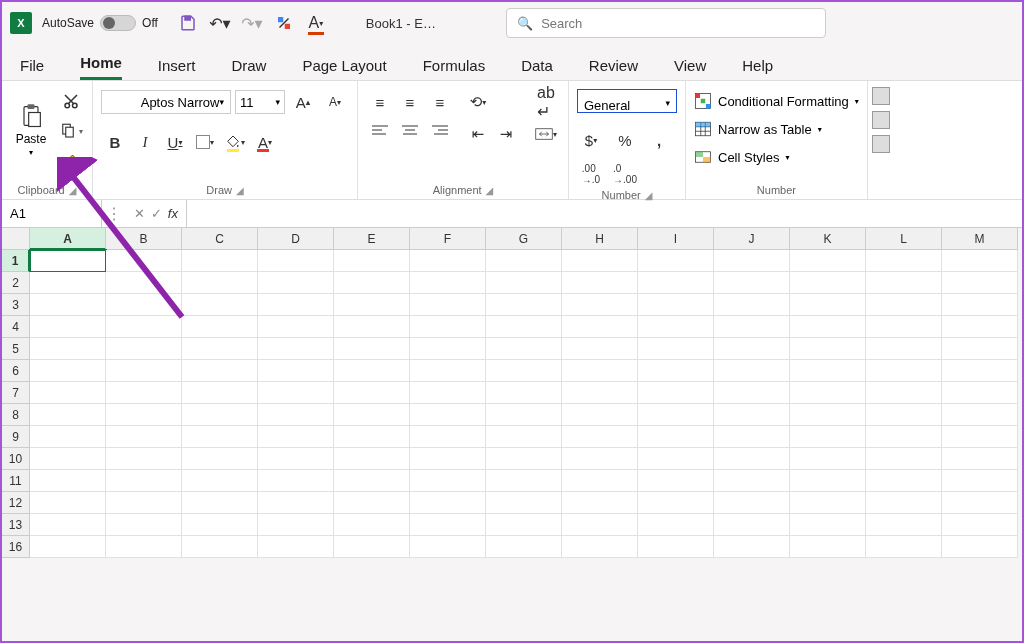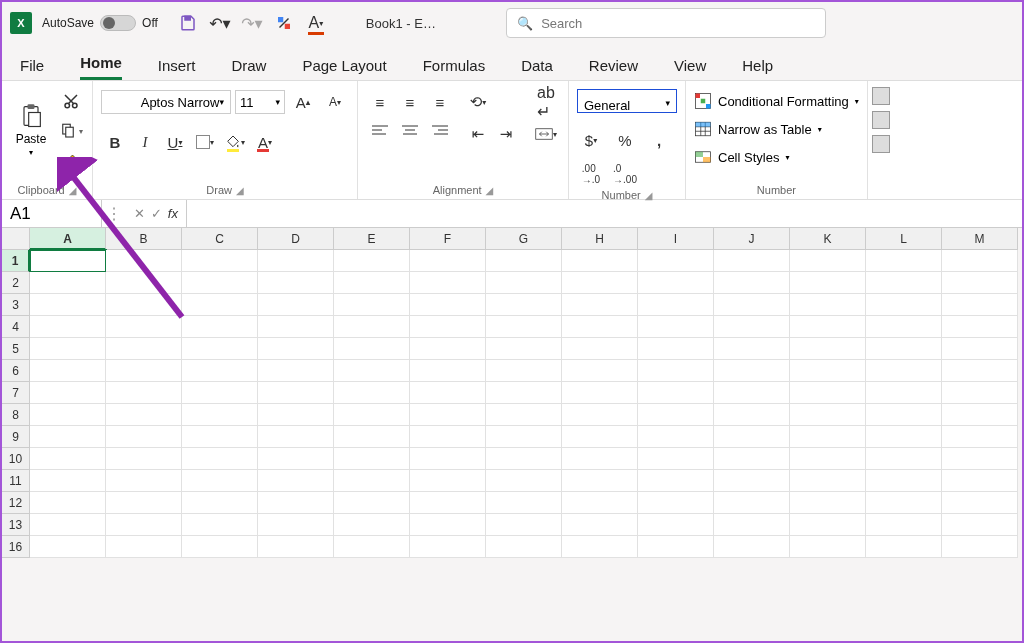--- a/index.html
+++ b/index.html
@@ -42,21 +42,21 @@
 .align-extra { display: flex; flex-direction: column; gap: 6px; margin-left: 4px; }
 .align-extra2 { display: flex; flex-direction: column; gap: 6px; margin-left: 6px; }
 .number-sel { width: 100px; height: 24px; border: 1px solid #1d4ed8; background: #fff; font-size: 13px; padding: 8px 6px; display: flex; justify-content: space-between; }
 .number-row { display: flex; gap: 6px; margin-top: 8px; }
 .styles-col { display: flex; flex-direction: column; gap: 4px; }
 .style-btn { display: flex; align-items: center; gap: 6px; font-size: 13px; cursor: pointer; height: 24px; white-space: nowrap; }
 .style-btn svg { width: 18px; height: 18px; }
 .right-strip { display: flex; flex-direction: column; gap: 6px; padding: 6px 4px; }
 .right-strip .sq { width: 18px; height: 18px; background: #ddd; border: 1px solid #999; }
 .formula-bar { height: 28px; background: #fff; border-bottom: 1px solid #ccc; display: flex; align-items: center; }
-.name-box { width: 100px; height: 100%; border-right: 1px solid #ccc; padding: 0 8px; font-size: 17px; display: flex; align-items: center; }
+.name-box { width: 100px; height: 100%; border-right: 1px solid #ccc; padding: 0 8px; font-size: 13px; display: flex; align-items: center; }
 .fx-group { display: flex; align-items: center; gap: 6px; padding: 0 8px; border-right: 1px solid #ccc; height: 100%; }
 .fx-btn { color: #888; font-size: 13px; cursor: pointer; }
 .fx-label { font-style: italic; font-size: 13px; color: #333; }
 .sheet { flex: 1; overflow: hidden; }
 .col-headers { display: flex; height: 22px; }
 .corner { width: 28px; height: 22px; background: #f0f0f0; border-right: 1px solid #ccc; border-bottom: 1px solid #ccc; }
 .col-h { width: 76px; height: 22px; background: #f0f0f0; border-right: 1px solid #ccc; border-bottom: 1px solid #ccc; text-align: center; font-size: 12px; line-height: 22px; color: #333; }
 .col-h.sel { background: #d6f0e0; border-bottom: 2px solid #107c41; font-weight: 600; }
 .row { display: flex; height: 22px; }
 .row-h { width: 28px; height: 22px; background: #f0f0f0; border-right: 1px solid #ccc; border-bottom: 1px solid #ccc; text-align: center; font-size: 12px; line-height: 22px; color: #333; }

